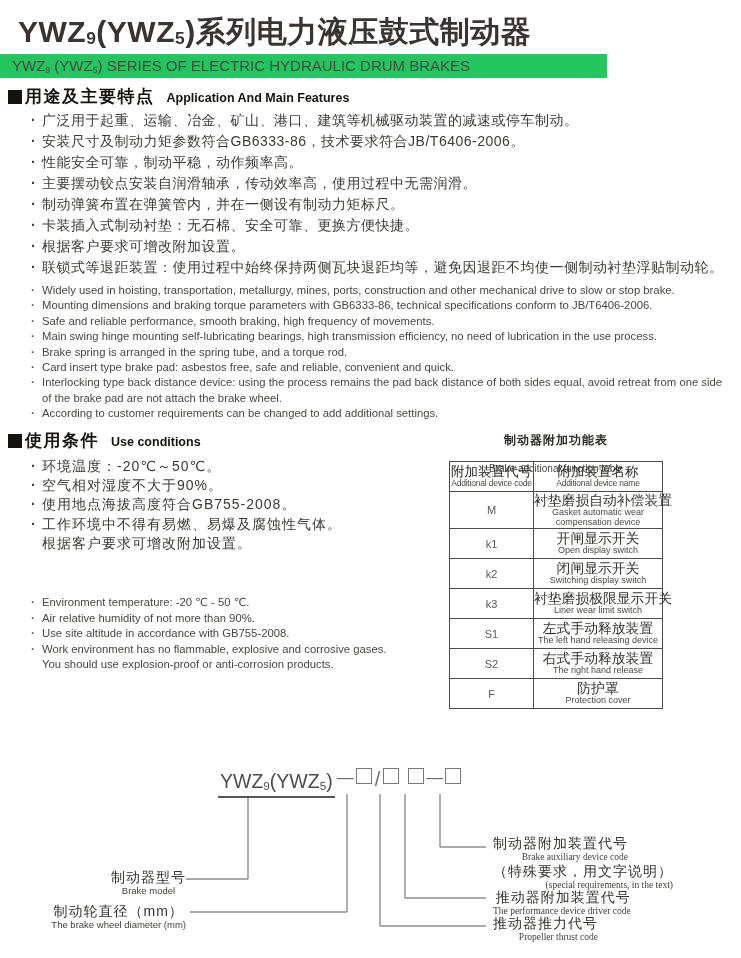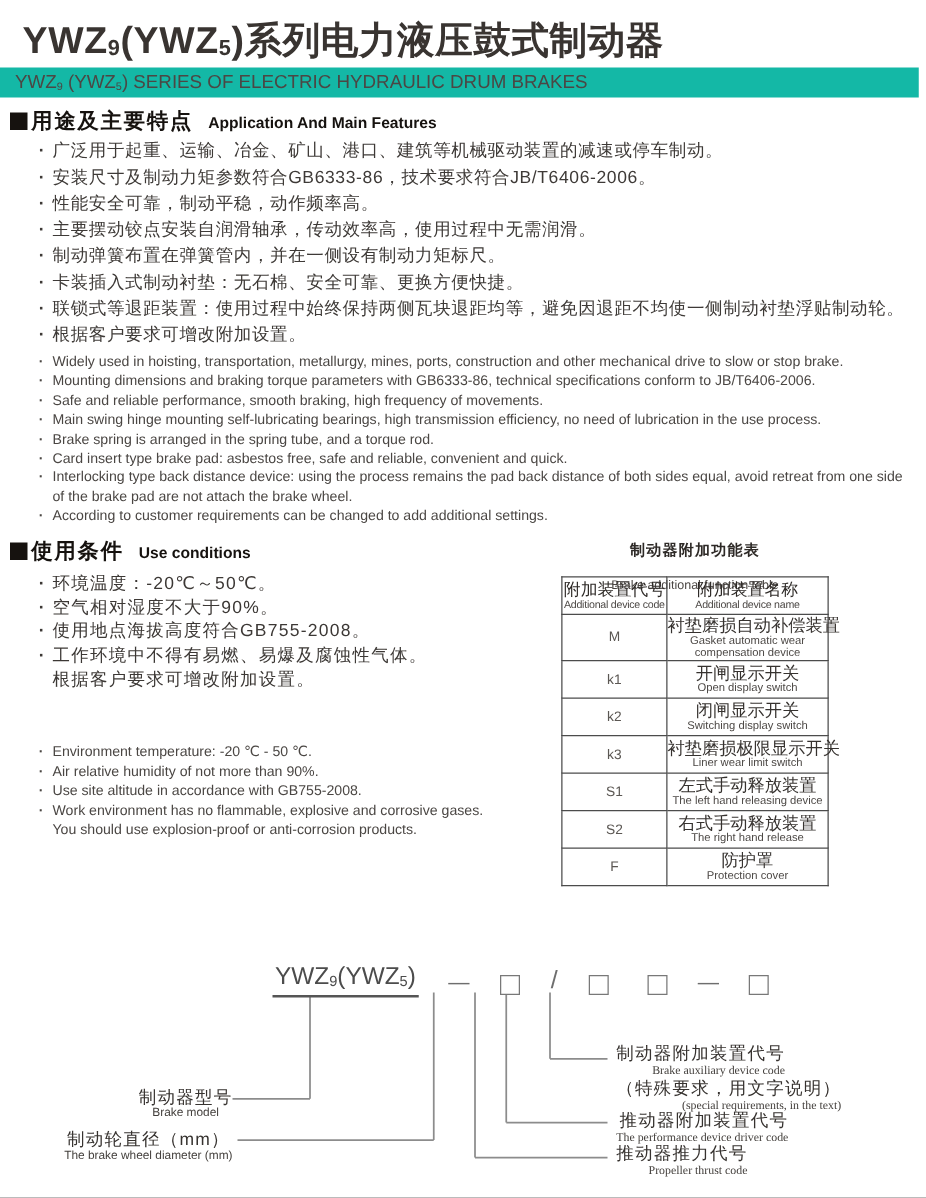--- a/index.html
+++ b/index.html
@@ -11,22 +11,22 @@
     color:#3c3835;
   }
   
   .doc-title {
     position:absolute; left:18px; top:12px;
     font-size:30px; font-weight:bold; color:#393431; letter-spacing:0.5px;
     white-space:nowrap;
   }
   .doc-title .sub, .graybar .sub { font-size:58%; position:relative; bottom:-2px; }
   .graybar {
-    position:absolute; left:0; top:54px; width:735px; height:24px;
-    background:#14b8a6;
+    position:absolute; left:0; top:54px; width:607px; height:24px;
+    background:#22c55e;
   }
   .graybar .bartext {
     position:absolute; left:12px; top:0; line-height:24px;
     font-size:15px; color:#4b4744; white-space:nowrap;
   }
   
   .sec-head { position:absolute; left:8px; display:flex; align-items:center; }
   .sec-square { width:14px; height:14px; background:#16120f; margin-right:3px; flex:none; }
   .sec-cn { font-size:17px; font-weight:bold; color:#16120f; letter-spacing:1.5px; white-space:nowrap; }
   .sec-en { font-size:12.5px; font-weight:bold; color:#16120f; margin-left:12px; margin-top:2px; white-space:nowrap; }
@@ -49,21 +49,21 @@
   }
   table.ftable td { border:1px solid #4c4c4c; text-align:center; vertical-align:middle; padding:1px 0; }
   table.ftable col.c1 { width:84px; }
   .ft-code { font-size:11px; color:#5b5753; }
   .ft-cn   { font-size:13.8px; color:#36322f; line-height:15px; white-space:nowrap; }
   .ft-en   { font-size:9px;  color:#4c4845; line-height:9.6px; }
   .ft-hcn  { font-size:13.5px; color:#2e2a27; line-height:15px; white-space:nowrap; }
   .ft-hen  { font-size:8.5px; color:#4c4845; line-height:9.5px; letter-spacing:-0.2px; white-space:nowrap; }
   
   .dg-lines { position:absolute; left:0; top:0; width:741px; height:958px; pointer-events:none; }
-  .model-row { position:absolute; left:218px; top:770px; display:flex; align-items:flex-end; color:#4c4c4c;gap:22px; }
+  .model-row { position:absolute; left:218px; top:770px; display:flex; align-items:flex-start; color:#4c4c4c; }
   .model-text { font-size:19.5px; color:#4c4c4c; border-bottom:2px solid #555; padding:0 2px 3px 2px; white-space:nowrap; }
   .model-text .sub { font-size:60%; position:relative; bottom:-2px; }
   .dg-dash { font-size:17px; color:#6e6e6e; margin:0 2px; position:relative; top:-2px;}
   .dg-slash { font-size:20px; color:#6e6e6e; margin:0 3px; position:relative; top:-2px;}
   .dg-box { width:16px; height:16px; border:1.5px solid #787878; background:#fff; flex:none; position:relative; top:-2px;}
   .dg-box + .dg-box { margin-left:9px; }
   .dg-label { position:absolute; text-align:center; }
   .dg-label .cn { font-size:14px; color:#36322f; letter-spacing:1px; line-height:16px; white-space:nowrap; }
   .dg-label .en { font-size:9.5px; color:#44403d; line-height:11px; white-space:nowrap; }
   .dg-label.right { text-align:right;font-family:Liberation Serif, serif; }
@@ -85,22 +85,22 @@
     <span class="sec-en">Application And Main Features</span>
   </div>
 
   <ul class="blist cn-list" style="top:110px;">
     <li>广泛用于起重、运输、冶金、矿山、港口、建筑等机械驱动装置的减速或停车制动。</li>
     <li>安装尺寸及制动力矩参数符合GB6333-86，技术要求符合JB/T6406-2006。</li>
     <li>性能安全可靠，制动平稳，动作频率高。</li>
     <li>主要摆动铰点安装自润滑轴承，传动效率高，使用过程中无需润滑。</li>
     <li>制动弹簧布置在弹簧管内，并在一侧设有制动力矩标尺。</li>
     <li>卡装插入式制动衬垫：无石棉、安全可靠、更换方便快捷。</li>
+    <li>根据客户要求可增改附加设置。</li>
     <li>联锁式等退距装置：使用过程中始终保持两侧瓦块退距均等，避免因退距不均使一侧制动衬垫浮贴制动轮。</li>
-    <li>根据客户要求可增改附加设置。</li>
   </ul>
 
   <ul class="blist en-list" style="top:283px;">
     <li>Widely used in hoisting, transportation, metallurgy, mines, ports, construction and other mechanical drive to slow or stop brake.</li>
     <li>Mounting dimensions and braking torque parameters with GB6333-86, technical specifications conform to JB/T6406-2006.</li>
     <li>Safe and reliable performance, smooth braking, high frequency of movements.</li>
     <li>Main swing hinge mounting self-lubricating bearings, high transmission efficiency, no need of lubrication in the use process.</li>
     <li>Brake spring is arranged in the spring tube, and a torque rod.</li>
     <li>Card insert type brake pad: asbestos free, safe and reliable, convenient and quick.</li>
     <li>Interlocking type back distance device: using the process remains the pad back distance of both sides equal, avoid retreat from one side of the brake pad are not attach the brake wheel.</li>

